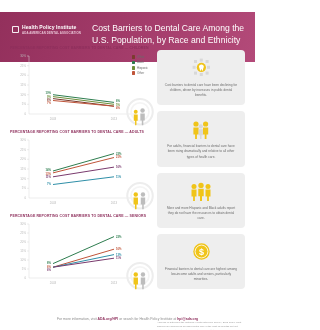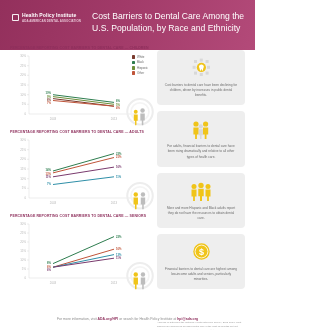--- a/index.html
+++ b/index.html
@@ -9,20 +9,21 @@
     font-family:"Liberation Sans",sans-serif;
     overflow:hidden;
     position:relative;
   }
   
   .header{
     height:50px;width:255px;
     background:linear-gradient(110deg,#93305c 0%,#a13a68 45%,#b34a79 100%);
     position:relative;
     box-sizing:border-box;
+    margin-top:12px;
   }
   .logo-wrap{
     position:absolute;left:12px;top:13px;
     display:flex;align-items:flex-start;
   }
   .logo-mark{
     width:7px;height:7px;border-radius:1px;
     background:#ffffff;opacity:.92;
     margin-right:3px;margin-top:1px;
     position:relative;flex:none;

